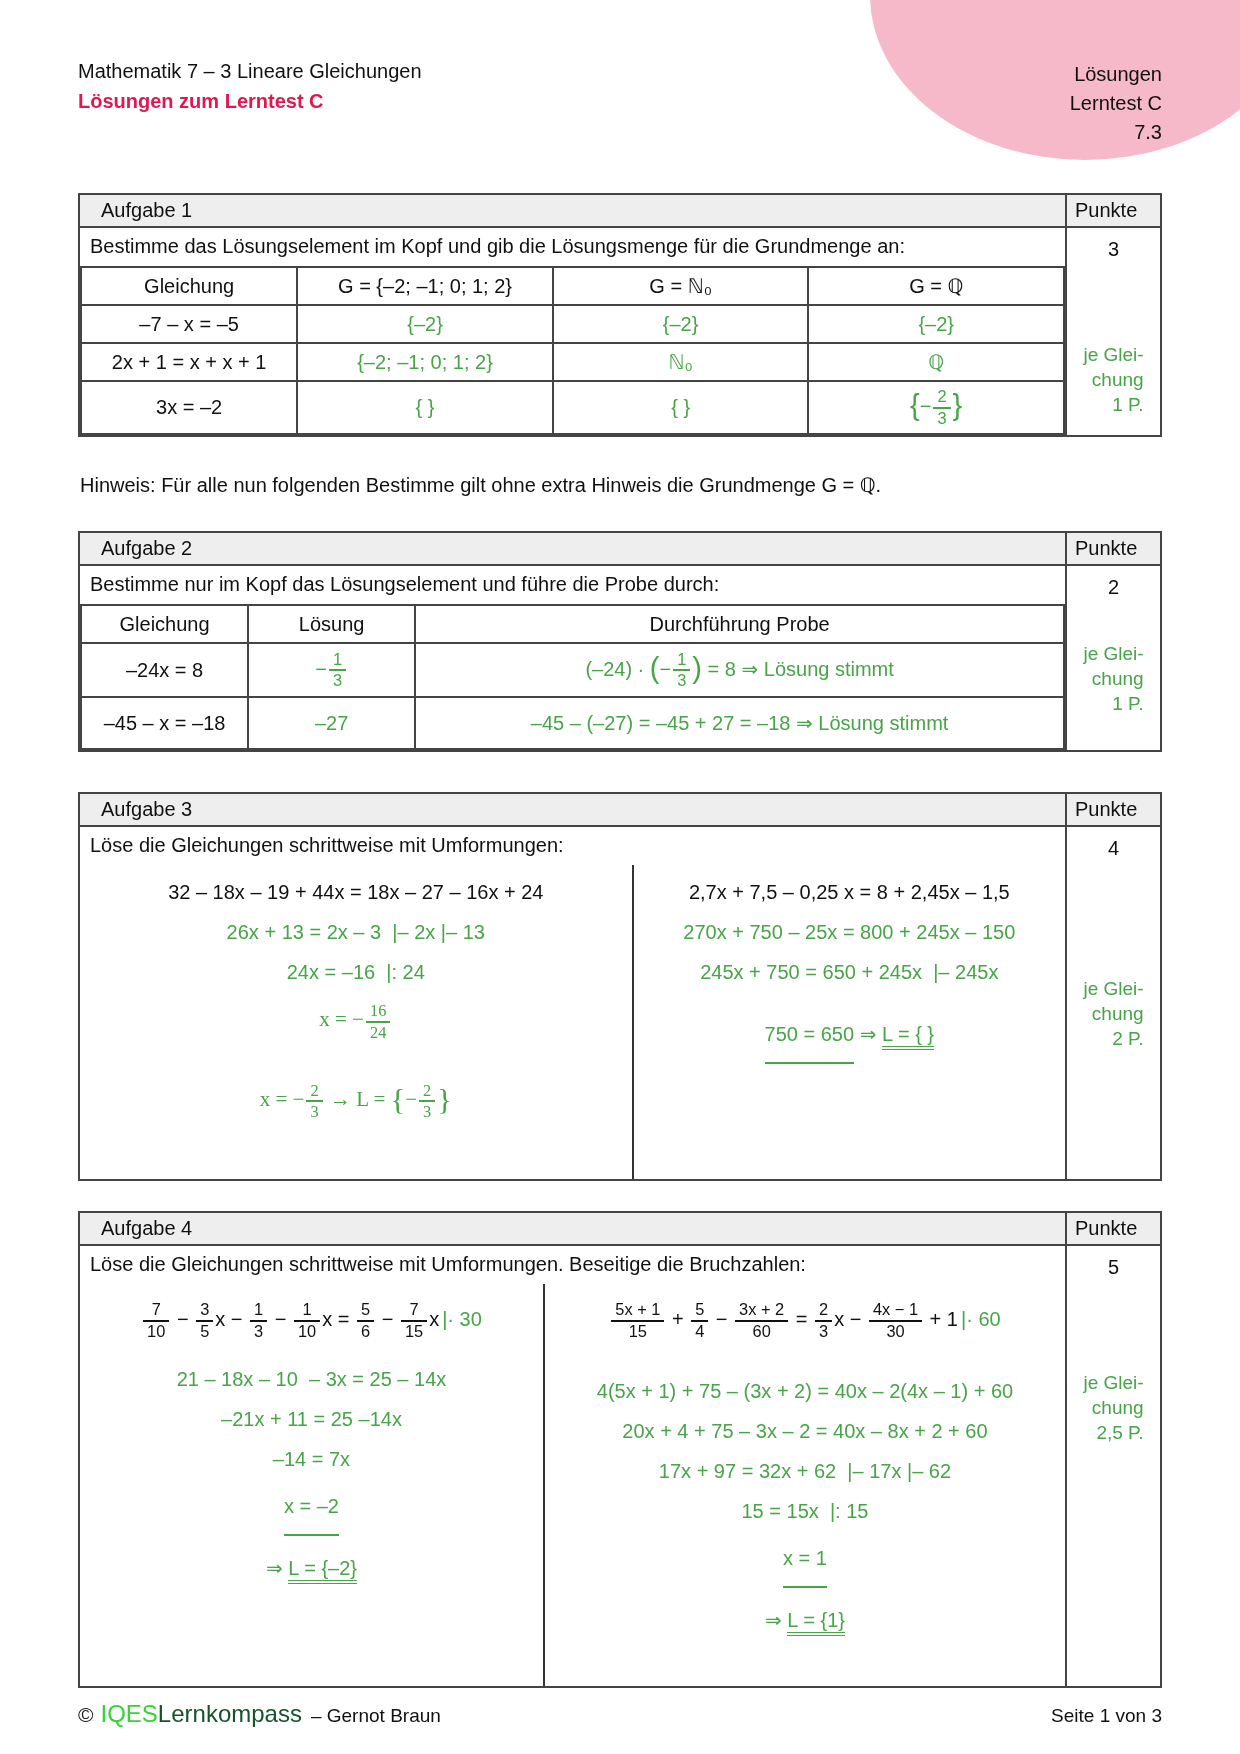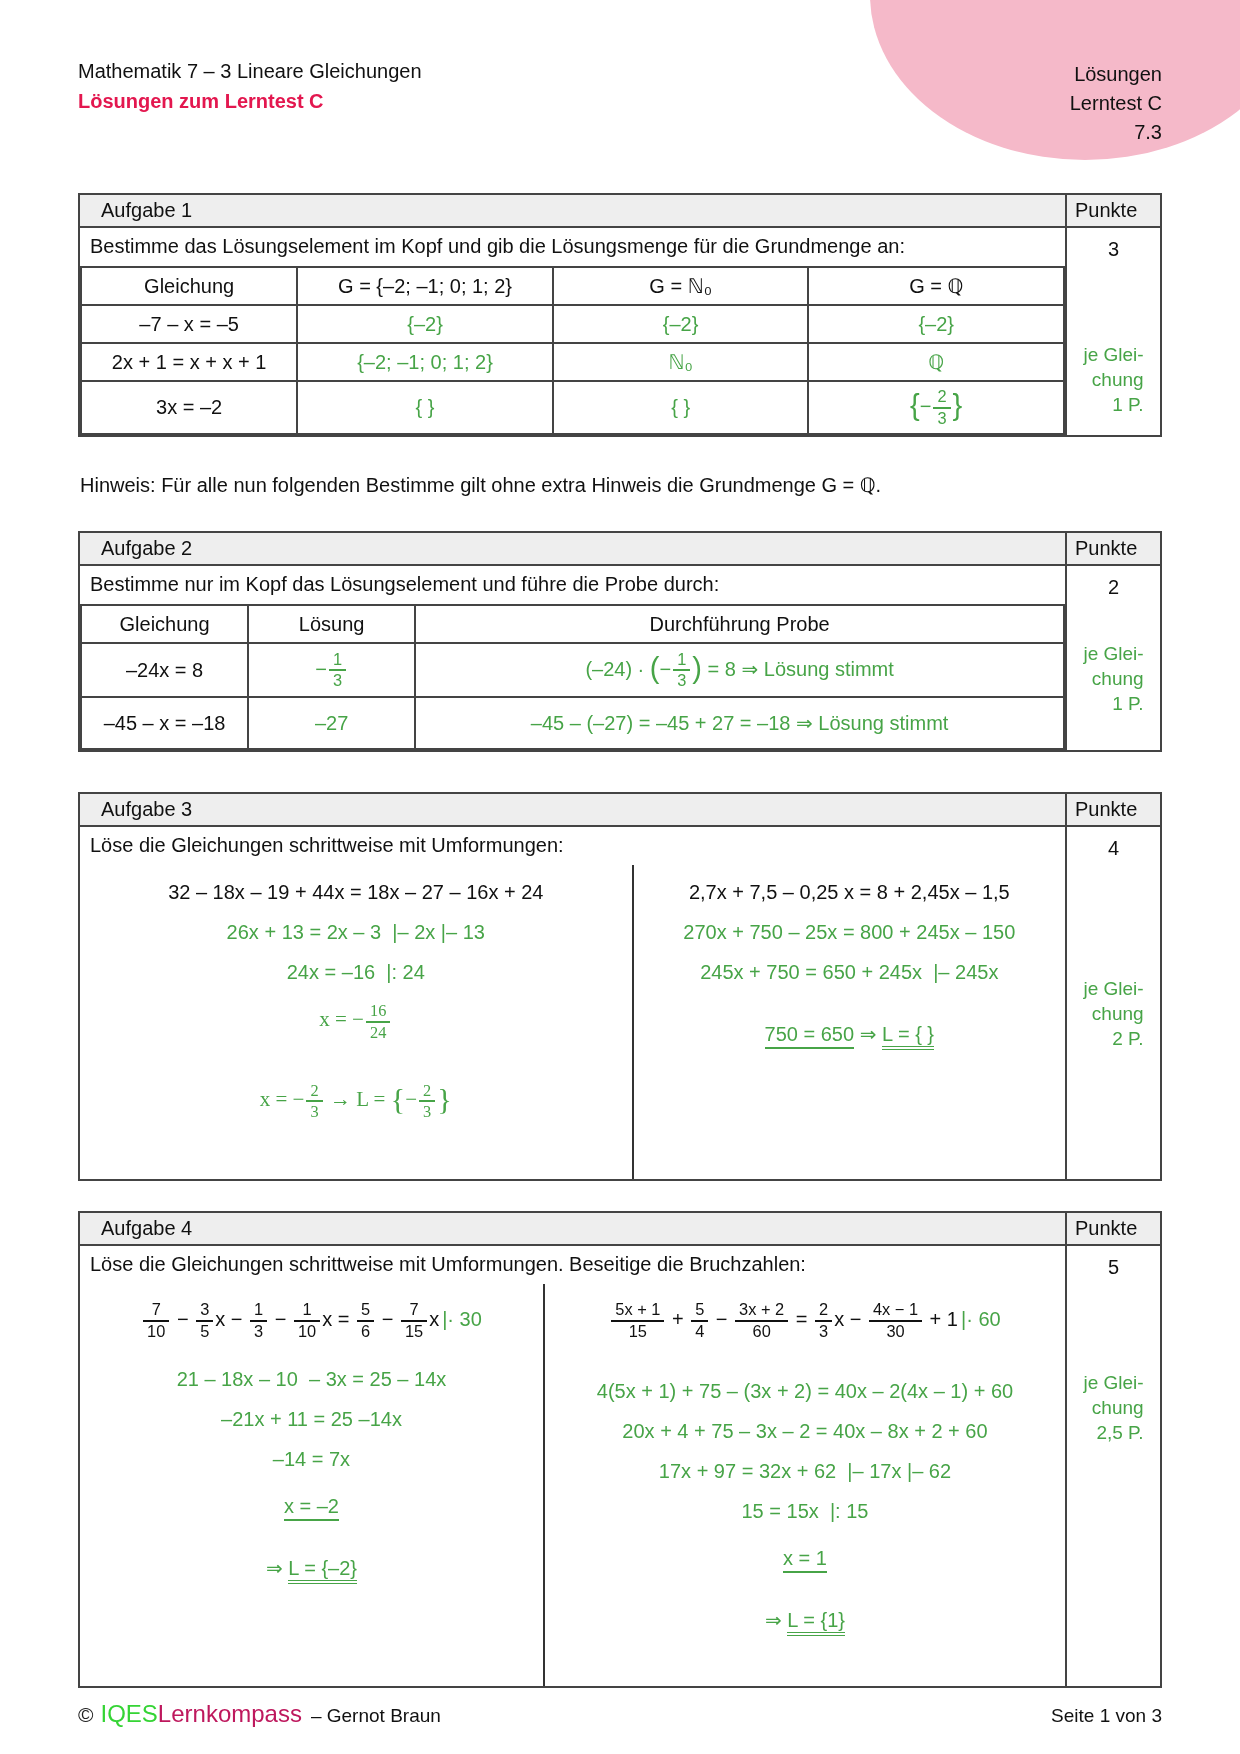--- a/index.html
+++ b/index.html
@@ -60,38 +60,38 @@
   .a3-cols{min-height:314px}
   .a4-cols{min-height:402px}
   .eq{font-size:20px;text-align:center;margin:17px 0}
   .eq.first{margin-top:10px}
   .eq.gap{margin-top:38px}
   .serif{font-family:"Liberation Serif","DejaVu Serif",serif;font-size:21px}
 
   
   .tk{white-space:pre-wrap}
   .tk.mul{color:var(--green);margin-left:3px}
-  .tk.u{border-bottom:2px solid currentColor;padding-bottom:2px}
+  .tk.u{border-bottom:2px solid currentColor;padding-bottom:17px}
   .tk.uu{border-bottom:4px double currentColor;padding-bottom:1px}
   .tk.big{font-size:1.45em;font-weight:300;line-height:1;vertical-align:-0.08em}
   .fr{display:inline-flex;flex-direction:column;text-align:center;vertical-align:middle;font-size:0.82em;line-height:1.2;margin:0 2px}
   .fr .fn{border-bottom:2px solid currentColor;padding:0 4px}
   .fr .fd{padding:0 4px}
   .serif .fr{font-size:0.78em}
 
   .hinweis{font-size:20px;margin:36px 0 0 2px}
 
   footer{
     position:absolute;left:78px;right:78px;bottom:26px;z-index:1;
     display:flex;justify-content:space-between;align-items:baseline;
   }
   .brand{display:flex;align-items:baseline}
   .copy{font-size:21px;margin-right:7px;color:#222}
   .iqes{color:#35d435;font-size:24px}
-  .lern{color:#be185d;font-size:24px}
+  .lern{color:#14532d;font-size:24px}
   .author{font-size:19px;margin-left:9px}
   .pageno{font-size:19px}
 </style>
 </head>
 <body>
 
 <div class="pink-blob"></div>
 
 <div class="content">
 

